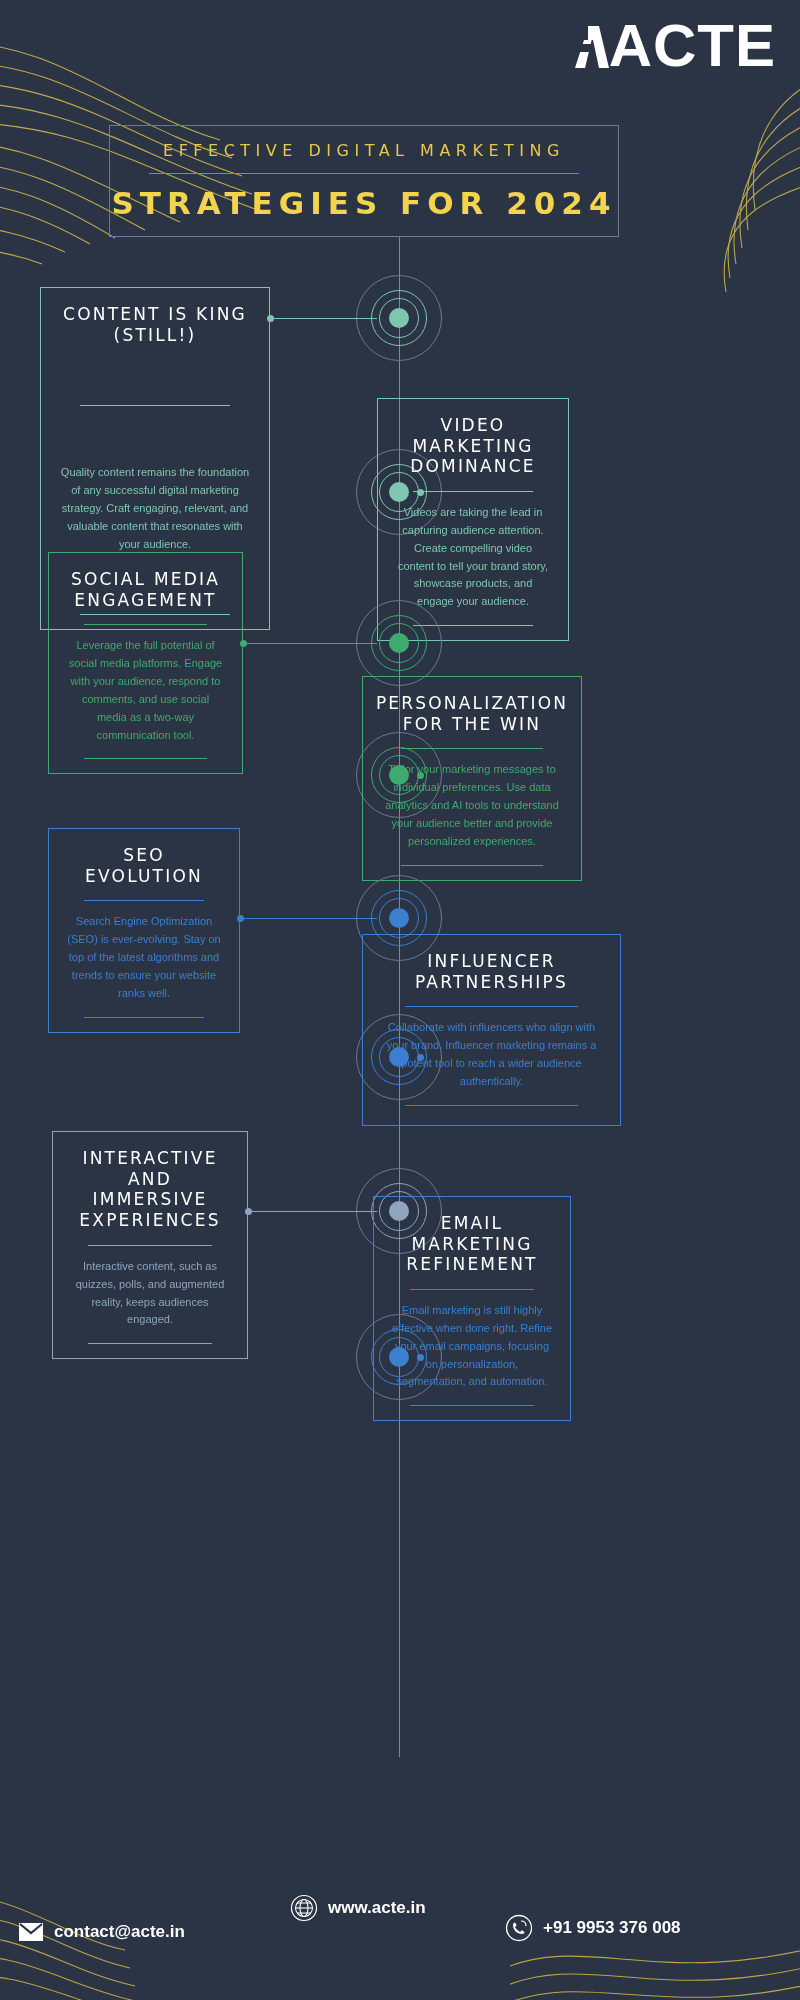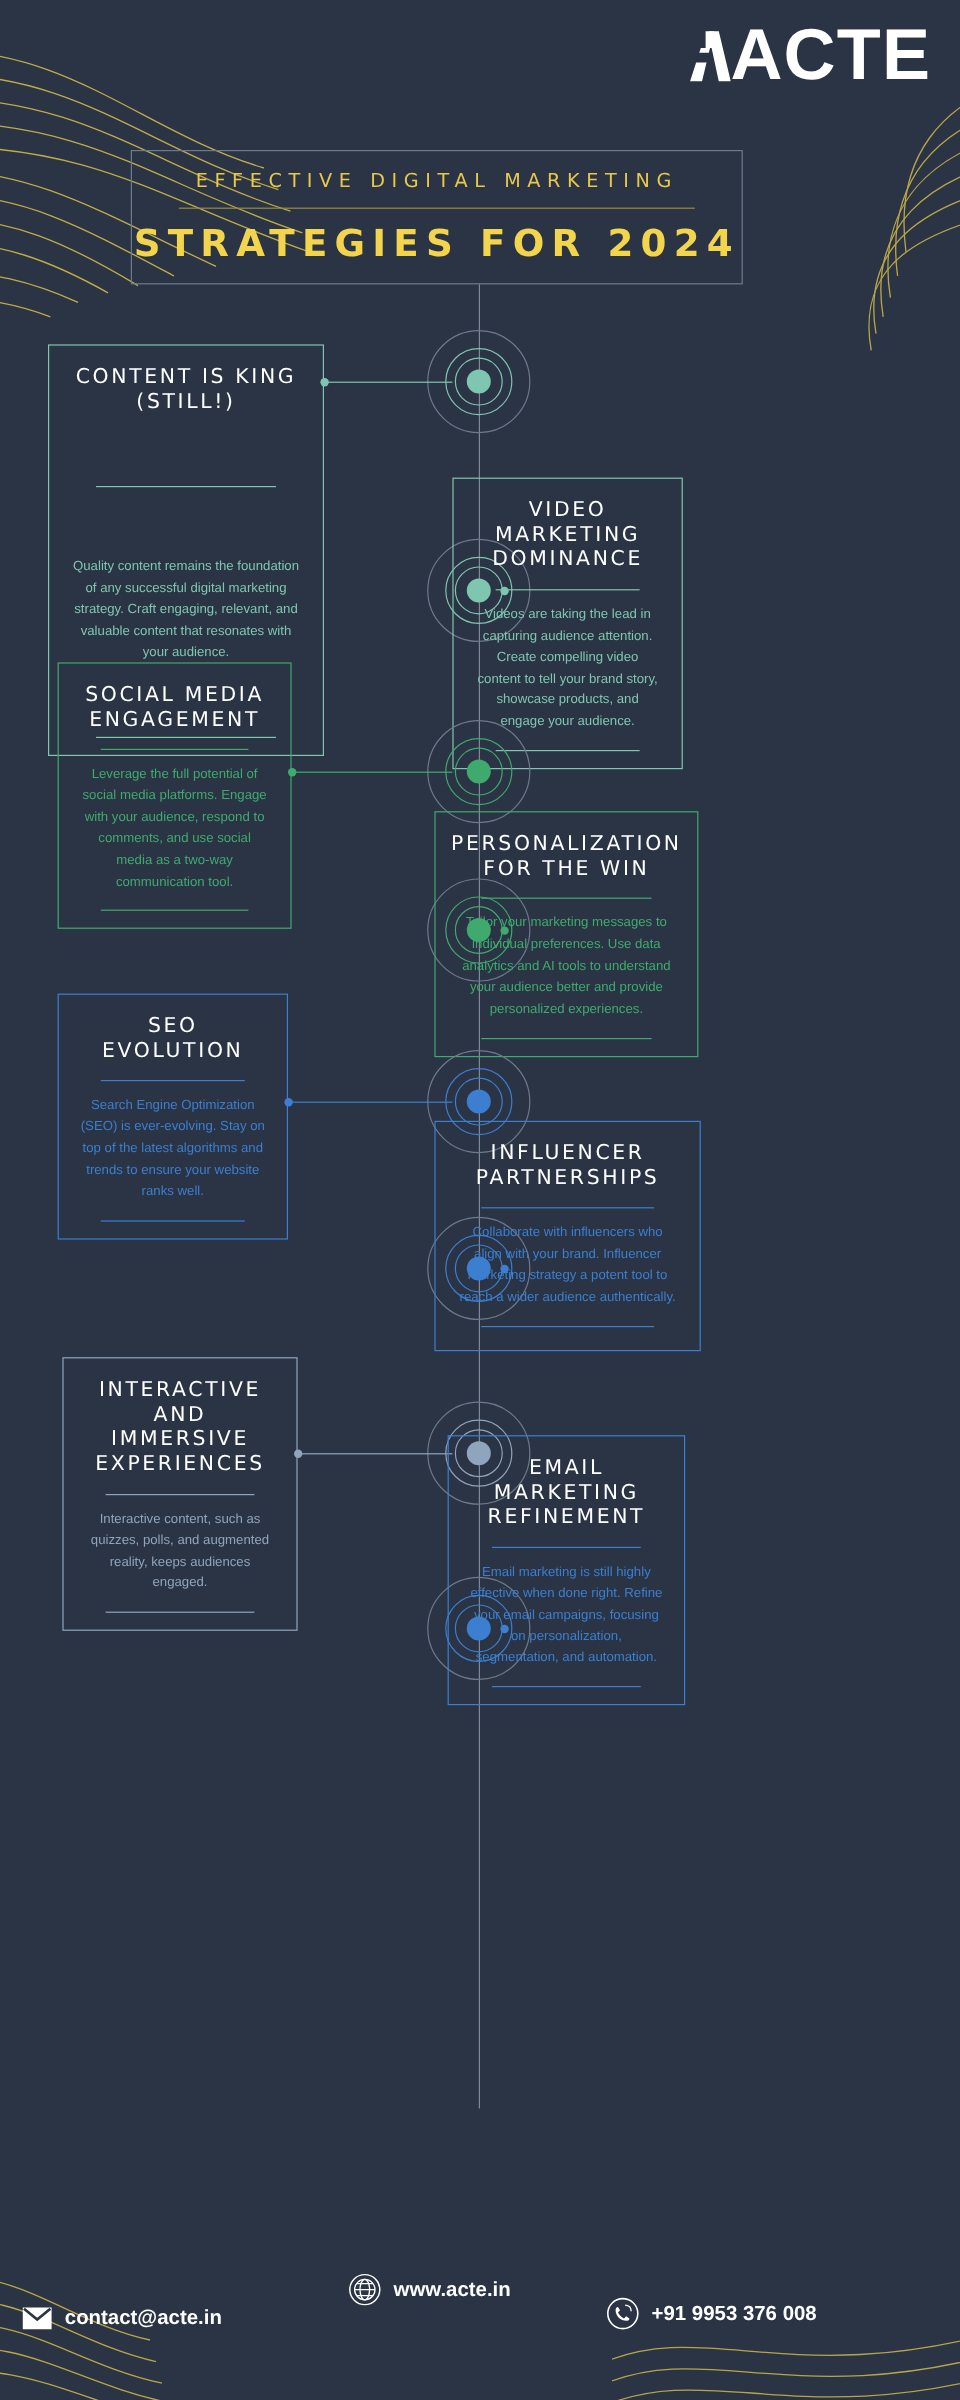--- a/index.html
+++ b/index.html
@@ -258,24 +258,24 @@
       </div>
       <div class="node" style="left: 399px; top: 1057px;">
         <div class="ring r-outer"></div>
         <div class="ring r-mid" style="border-color:#3c7fd0"></div>
         <div class="ring r-in" style="border-color:#3c7fd0"></div>
         <div class="dot" style="background:#3c7fd0"></div>
       </div>
       <div class="conn" style="background: rgb(60, 127, 208); top: 1057px; left: 421px;">
         <span class="endcap" style="background:#3c7fd0;right:-3px"></span>
       </div>
-      <div class="card" style="left: 362px; top: 934px; width: 222px; min-height: 192px; border-color: rgb(60, 127, 208);">
+      <div class="card" style="left: 362px; top: 934px; width: 259px; min-height: 192px; border-color: rgb(60, 127, 208);">
         <h3><span>INFLUENCER</span><br><span>PARTNERSHIPS</span></h3>
         <div class="divider" style="background: rgb(60, 127, 208);"></div>
-        <p style="color: rgb(60, 127, 208);">Collaborate with influencers who align with your brand. Influencer marketing strategy a potent tool to reach a wider audience authentically.</p>
+        <p style="color: rgb(60, 127, 208);">Collaborate with influencers who align with your brand. Influencer marketing remains a potent tool to reach a wider audience authentically.</p>
         <div class="divider-bottom" style="background: rgb(60, 127, 208);"></div>
       </div>
       <div class="node" style="left: 399px; top: 1211px;">
         <div class="ring r-outer"></div>
         <div class="ring r-mid" style="border-color:#8fa4bd"></div>
         <div class="ring r-in" style="border-color:#8fa4bd"></div>
         <div class="dot" style="background:#8fa4bd"></div>
       </div>
       <div class="conn" style="background: rgb(143, 164, 189); top: 1211px; left: 248px; width: 129px;">
         <span class="endcap" style="background:#8fa4bd;left:-3px"></span>

